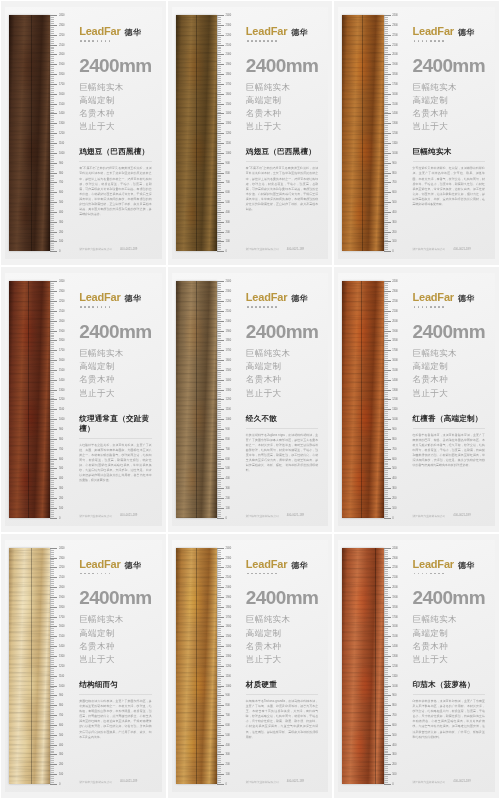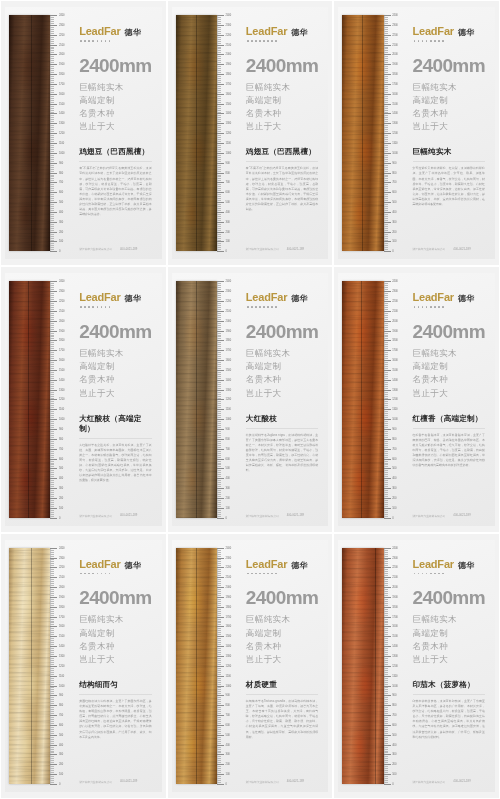--- a/index.html
+++ b/index.html
@@ -942,21 +942,21 @@
               <i></i>
               <i></i>
             </div>
           </div>
           <div class="headline">2400mm</div>
           <div class="sub-line">巨幅纯实木</div>
           <div class="sub-line">高端定制</div>
           <div class="sub-line">名贵木种</div>
           <div class="sub-line">岂止于大</div>
           <div class="spacer"></div>
-          <div class="prod-name">大红酸枝（高端定制）</div>
+          <div class="prod-name">纹理通常直（交趾黄檀）</div>
           <div class="divider"></div>
           <div class="body-text">大红酸枝学名交趾黄檀，隶属豆科黄檀属，主要产于老挝、泰国、柬埔寨等中南半岛国家，为国标红木五属八类之一。木材有浓郁的酸香气，纹理斜而交错，结构细而匀，材质硬重，强度高，耐腐耐久性极强，稳定性好。心材新切面紫红褐色或暗红褐色，常带黑褐色条纹，久置后转为深红褐色，光泽柔和，油性充足。自古以来便是制作明清宫廷家具的上等用材，被誉为红木中的贵族，极具收藏价值。</div>
           <div class="footer">
             <span>浙江德华兴业板材有限公司</span>
             <span class="tel">400-0021-189</span>
           </div>
         </div>
       </div>
     </div>
     <div class="panel">
@@ -1135,21 +1135,21 @@
               <i></i>
               <i></i>
             </div>
           </div>
           <div class="headline">2400mm</div>
           <div class="sub-line">巨幅纯实木</div>
           <div class="sub-line">高端定制</div>
           <div class="sub-line">名贵木种</div>
           <div class="sub-line">岂止于大</div>
           <div class="spacer"></div>
-          <div class="prod-name">大红酸枝</div>
+          <div class="prod-name">经久不散</div>
           <div class="divider"></div>
           <div class="body-text">北美黑胡桃学名Juglans nigra，隶属胡桃科胡桃属，主要产于美国东部和加拿大南部地区，是世界五大名贵木材之一。木材具光泽，纹理通常直，有时呈波浪形或卷曲形纹理，结构细而匀，材质中等偏硬重，干缩小，强度中等，抗弯强度高，耐腐性强，加工性能优良。心材呈浅棕色至深巧克力色，偶带紫色，边材呈乳白色。是制作高档家具、地板、橱柜、装饰单板及乐器的顶级材料。</div>
           <div class="footer">
             <span>浙江德华兴业板材有限公司</span>
             <span class="tel">400-0021-189</span>
           </div>
         </div>
       </div>
     </div>
     <div class="panel">

